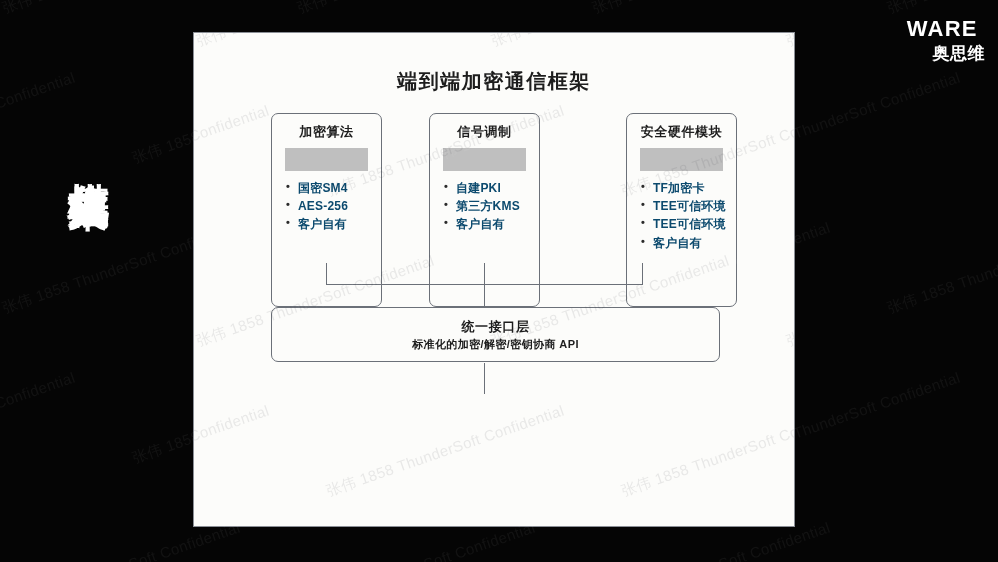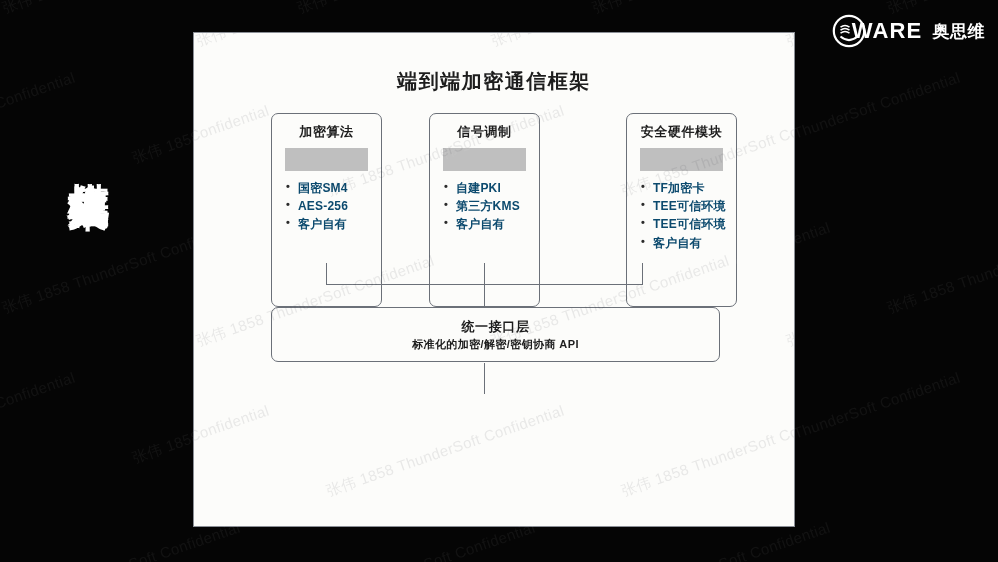--- a/index.html
+++ b/index.html
@@ -63,20 +63,21 @@
   
   .logo {
     position: absolute;
     right: 13px;
     top: 13px;
     height: 36px;
     display: flex;
     align-items: center;
     gap: 5px;
     z-index: 30;
+    flex-direction: column;
   }
   .logo-mark { display:block; }
   .logo-word {
     color: #ffffff;
     font-size: 22px;
     font-weight: 700;
     letter-spacing: 1.2px;
     line-height: 1;
     margin-left: -28px;
   }

